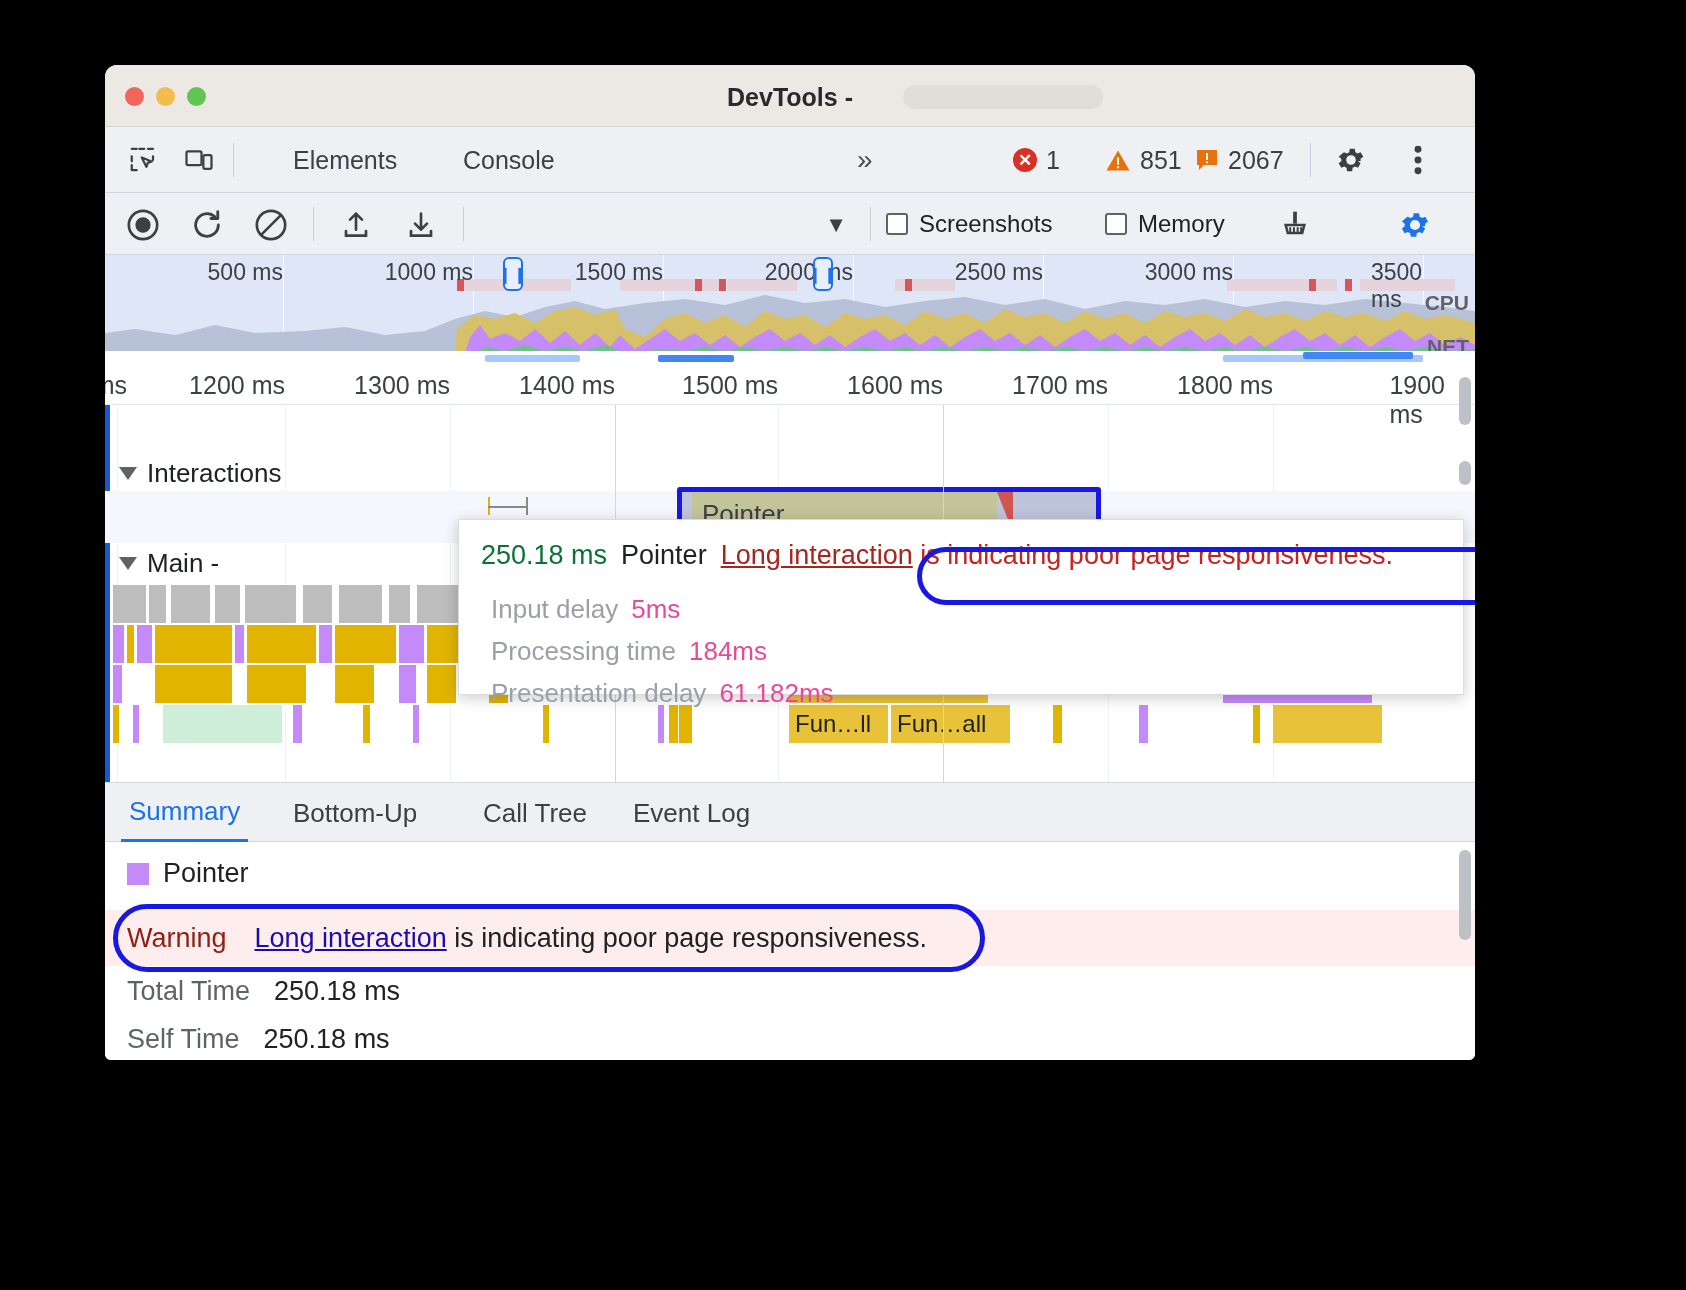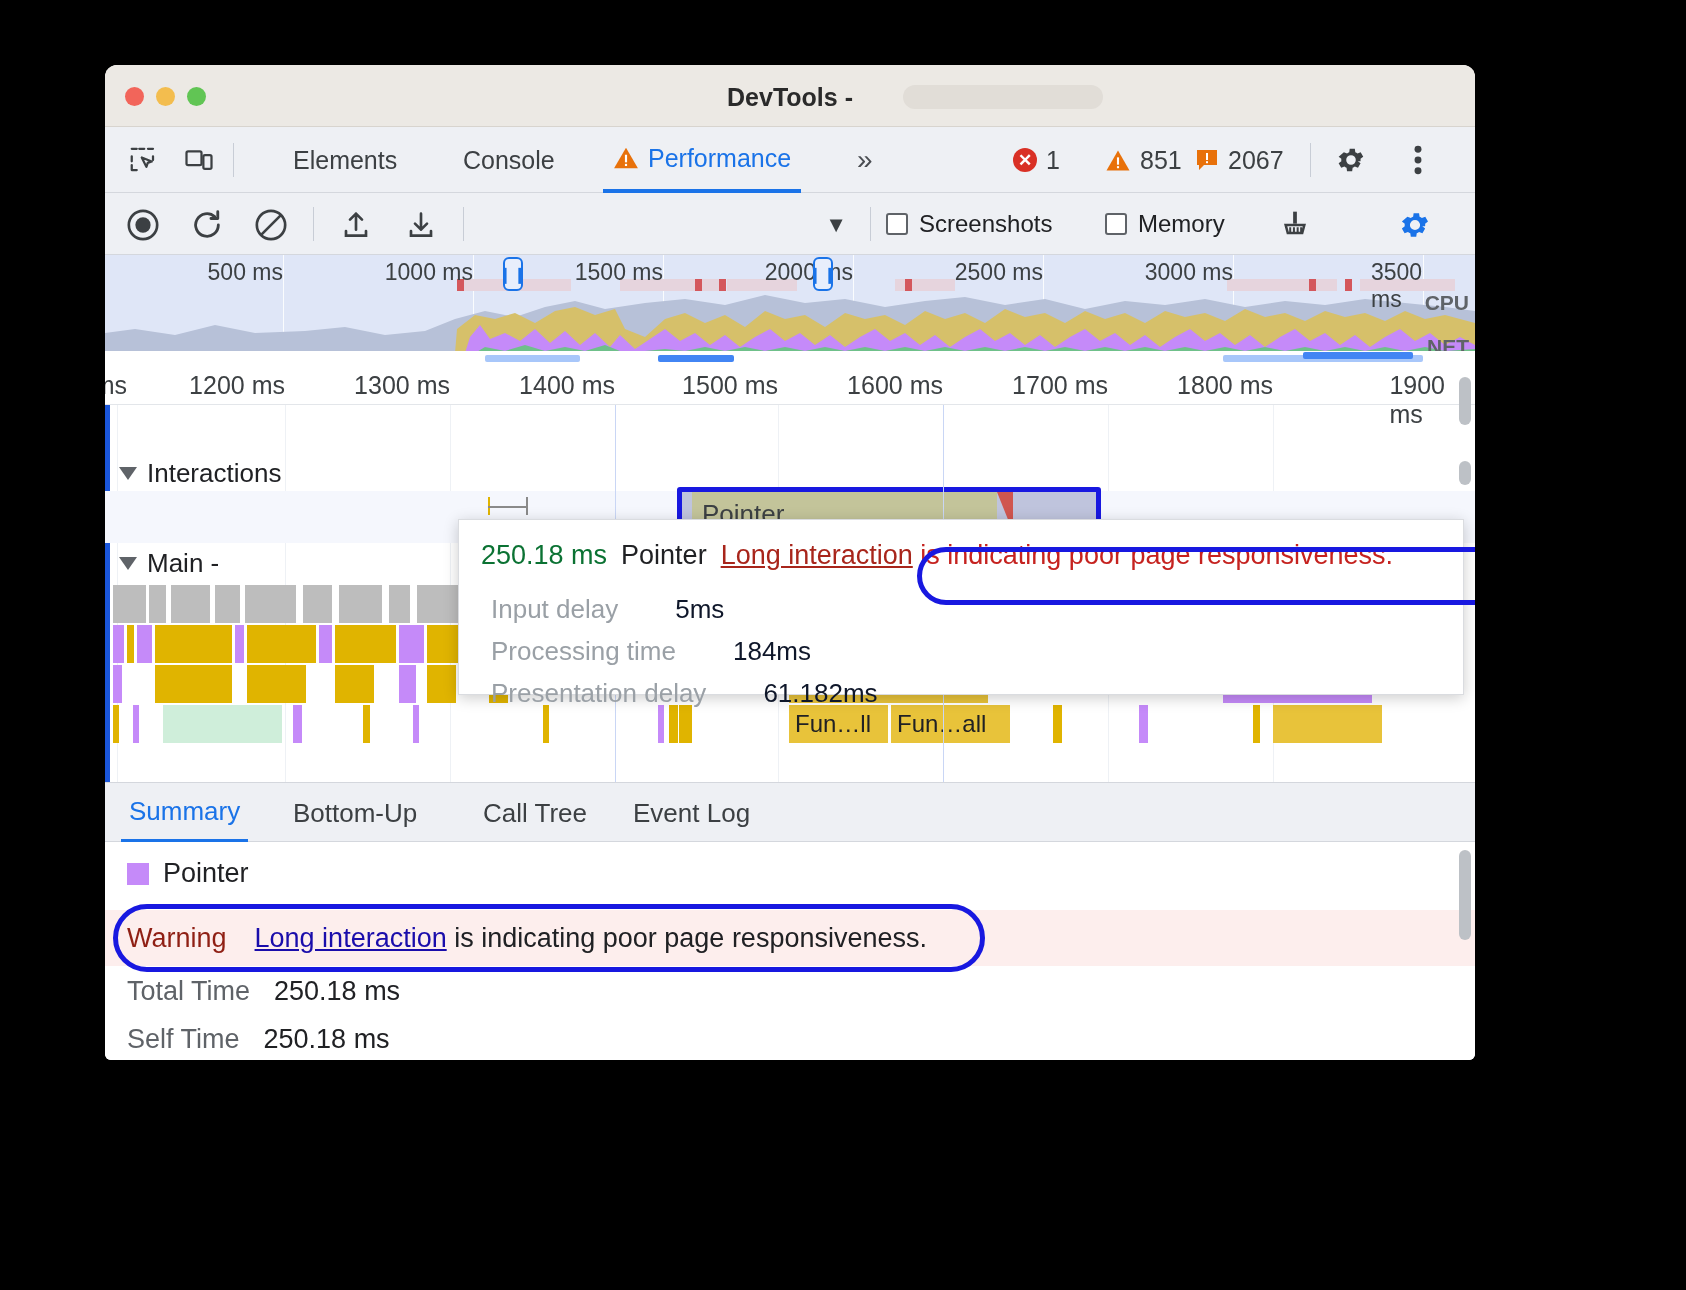--- a/index.html
+++ b/index.html
@@ -175,21 +175,21 @@
     position:absolute; left: 353px; top: 454px; width: 1006px; height: 176px;
     background:#fff; border:1px solid #dadce0; box-shadow: 0 3px 14px rgba(0,0,0,.2); z-index: 40;
   }
   #tt-head { position:absolute; left: 22px; top: 20px; display:flex; align-items:baseline; gap: 14px; font-size: 27px; white-space: nowrap;}
   #tt-dur { color: #0b7233; }
   #tt-name { color: #202124; }
   #tt-warn-link { color: #a8251b; text-decoration: underline; }
   #tt-warn-rest { color: #c5221f; }
   .tt-row { position:absolute; left: 22px; display:flex; gap: 13px; font-size: 26px; white-space:nowrap; }
   .tt-k { color: #9aa0a6; margin-left: 10px; }
-  .tt-v { color: #0f172a; margin-left: 44px; }
+  .tt-v { color: #ec4899; }
   #tt-annot {
     position:absolute; left: 812px; top: 482px; width: 624px; height: 58px;
     border: 5px solid #1818e0; border-radius: 29px; z-index: 45; pointer-events:none;
   }
 
   
   #bottomtabs { position:relative; height: 60px; background:#eef0f4; border-top:1px solid #d4d7dd; border-bottom:1px solid #d4d7dd; }
   .btab { position:absolute; top:0; height:60px; display:flex; align-items:center; font-size:26px; color:#3c4043; cursor:pointer; padding: 0 8px; }
   .btab.active { color:#1a73e8; border-bottom: 4px solid #1a73e8; }
   #btab-summary { left: 16px; }
@@ -243,30 +243,20 @@
         <rect x="15.5" y="8" width="6.5" height="11" rx="1.3" fill="none" stroke="#3c4043" stroke-width="1.8"></rect>
       </svg>
     </div>
     <div id="tb-sep"></div>
 
     <div class="maintab" id="tab-elements">
       <span>Elements</span>
     </div>
     <div class="maintab" id="tab-console">
       <span>Console</span>
-    </div>
-    <div class="maintab" id="tab-performance">
-      <span style="display:inline-flex;">
-        <svg width="26" height="24" viewBox="0 0 24 22">
-          <path d="M12 1.5L23 20.5H1z" fill="#e8710a"></path>
-          <rect x="11" y="8" width="2" height="7" fill="#fff"></rect>
-            <rect x="11" y="16.4" width="2" height="2" fill="#fff"></rect>
-        </svg>
-      </span>
-      <span>Performance</span>
     </div>
     <div id="tab-more">»</div>
 
     <div class="counter" id="count-errors">
       <span class="ico-err">✕</span>
       <span>1</span>
     </div>
     <div class="counter" id="count-warnings">
       <span style="display:inline-flex;">
         <svg width="26" height="23" viewBox="0 0 24 22">

